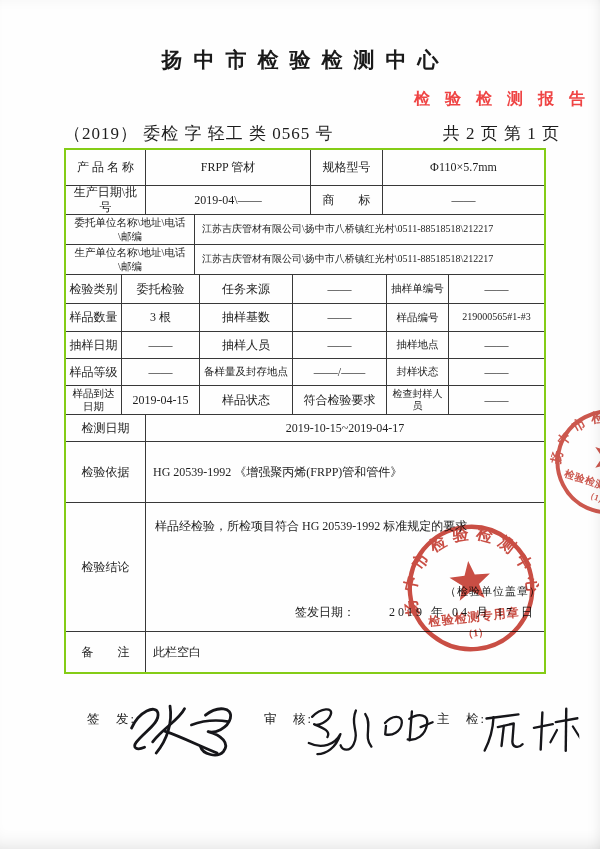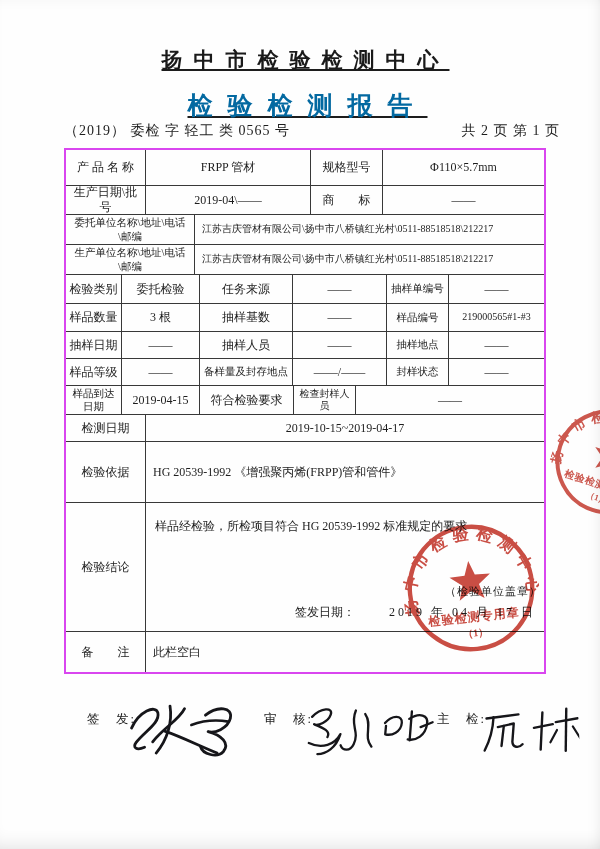--- a/index.html
+++ b/index.html
@@ -3,39 +3,38 @@
 <meta charset="utf-8">
 <style>
   html,body{margin:0;padding:0;}
   body{background:#e9e9e7;font-family:"Liberation Serif","DejaVu Serif",serif;}
   .page{
     position:relative;width:600px;height:849px;margin:0 auto;
     background:#fefefe;color:#1d1d1d;overflow:hidden;
     box-shadow:inset 0 -16px 20px -16px rgba(0,0,0,.14),
                inset -12px 0 16px -14px rgba(0,0,0,.10),
                inset 0 14px 16px -16px rgba(0,0,0,.05);
-    text-decoration:underline;
   }
   
   .org-title{
     margin-top:46px;text-align:center;font-size:21px;font-weight:bold;
     letter-spacing:11px;text-indent:11px;color:#1a1a1a;
   }
   .report-title{
-    margin-top:15px;text-align:center;font-size:25px;font-weight:bold;
-    letter-spacing:15px;text-indent:15px;color:#0369a1;
+    margin-top:15px;text-align:right;font-size:16px;font-weight:bold;
+    letter-spacing:15px;text-indent:15px;color:#ef4444;
   }
   .ref-row{
     position:absolute;left:64px;right:40px;top:122px;
-    display:flex;justify-content:space-between;font-size:14px;letter-spacing:1px;
+    display:flex;justify-content:space-between;font-size:17px;letter-spacing:1px;
   }
   
   .rpt-table{
     position:absolute;left:64px;top:148px;width:482px;
-    border:2px solid #d946ef;box-sizing:border-box;background:transparent;
+    border:2px solid #84cc16;box-sizing:border-box;background:transparent;
   }
   .row{display:flex;border-bottom:1px solid #383838;}
   .row:last-child{border-bottom:none;}
   .c{
     display:flex;align-items:center;justify-content:center;text-align:center;
     border-right:1px solid #383838;box-sizing:border-box;
     font-size:12px;padding:1px 3px;line-height:1.25;
   }
   .c:last-child{border-right:none;}
   .left{justify-content:flex-start;text-align:right;padding-left:7px;}
@@ -141,20 +140,21 @@
       <div class="c c2">——</div>
       <div class="c c3 sm">备样量及封存地点</div>
       <div class="c c4">——/——</div>
       <div class="c c5 sm">封样状态</div>
       <div class="c c6">——</div>
     </div>
 
     <div class="row h30">
       <div class="c c1 sm">样品到达日期</div>
       <div class="c c2">2019-04-15</div>
+      <div class="c c3">样品状态</div>
       <div class="c c4">符合检验要求</div>
       <div class="c c5 xs">检查封样人员</div>
       <div class="c c6">——</div>
     </div>
 
     <div class="row h28">
       <div class="c s1">检测日期</div>
       <div class="c s2">2019-10-15~2019-04-17</div>
     </div>
 

